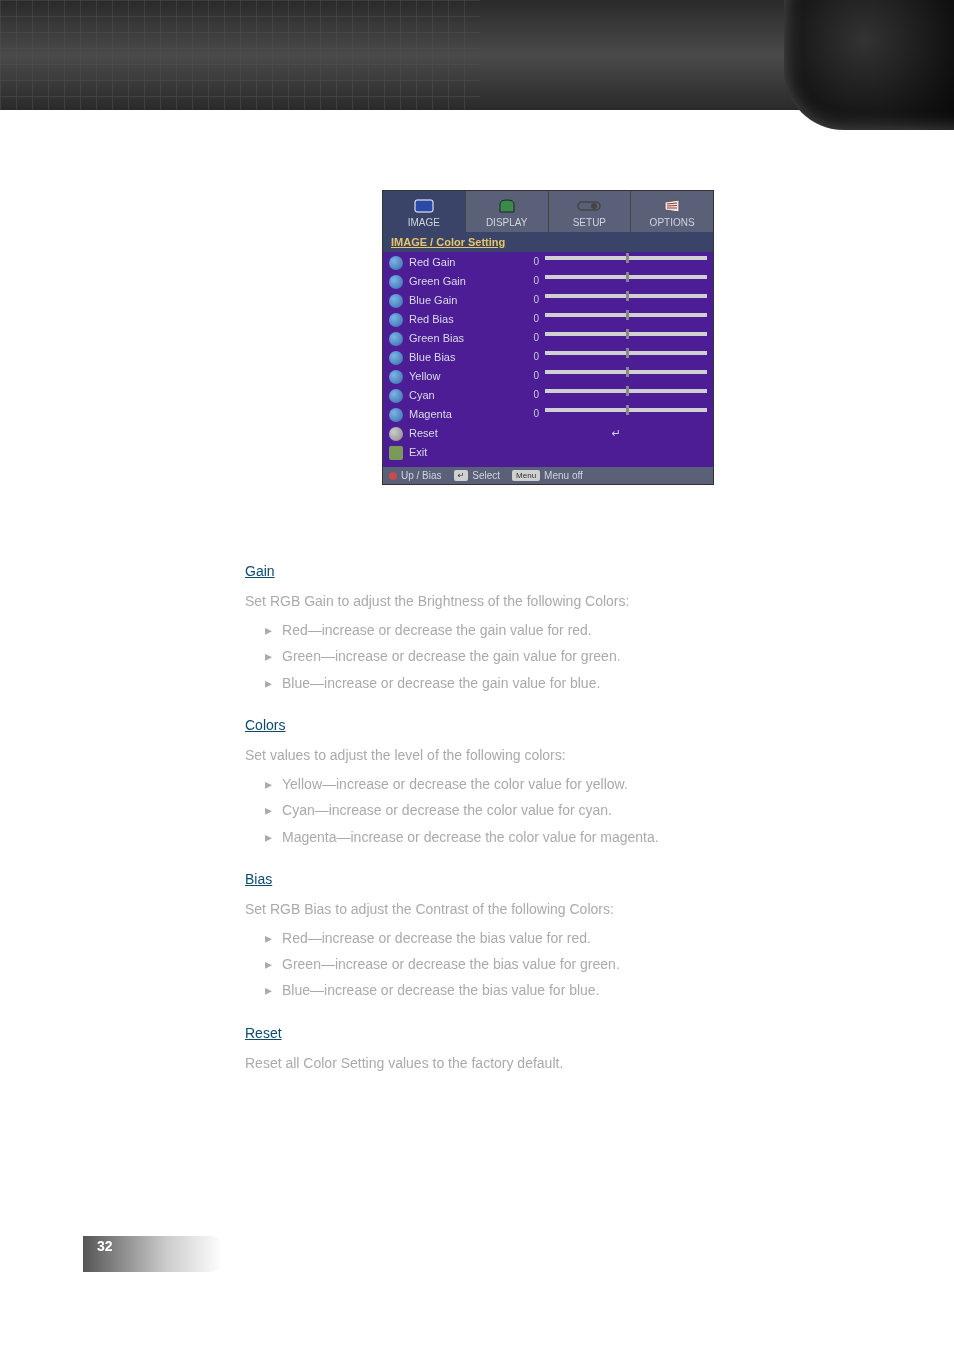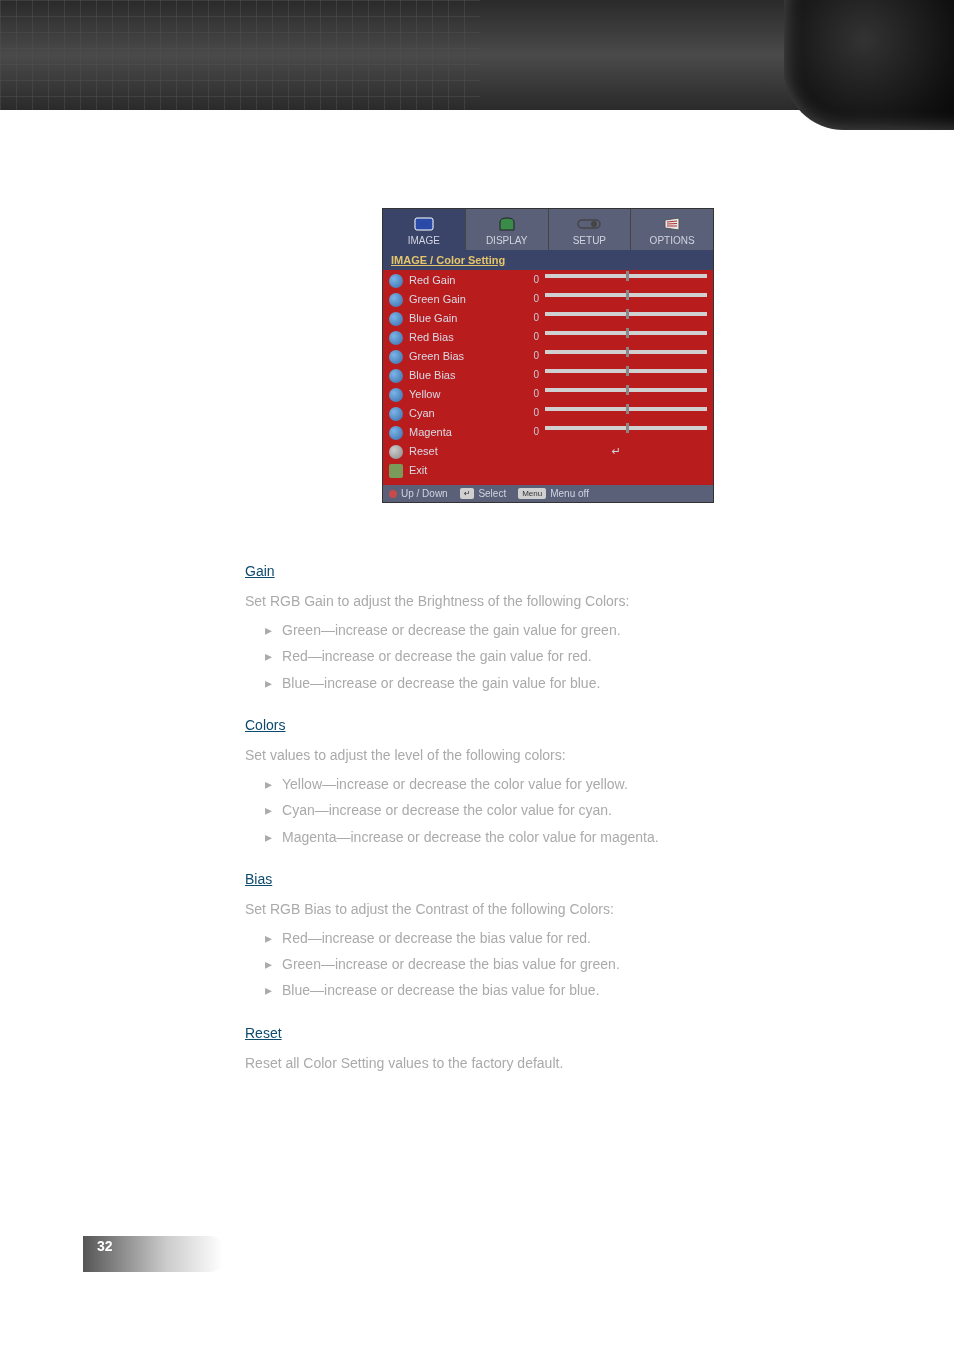--- a/index.html
+++ b/index.html
@@ -30,23 +30,23 @@
       position: absolute;
       top: -20px; right: -30px;
       width: 200px; height: 150px;
       background: radial-gradient(circle at 40% 40%, #333 0%, #111 60%, #000 100%);
       border-radius: 20px 0 0 60px;
       box-shadow: inset 0 0 20px rgba(255,255,255,0.3);
     }
     .osd {
       position: absolute;
       left: 382px;
-      top: 208px;
+      top: 190px;
       width: 332px;
-      background: #b91c1c;
+      background: #4c1d95;
       border: 1px solid #333;
       font-size: 11px;
       color: #d0d4e0;
     }
     .osd-tabs {
       display: flex;
       background: #5a6078;
     }
     .osd-tab {
       flex: 1;
@@ -269,40 +269,40 @@
       <div class="row-enter">↵</div>
     </div>
     <div class="osd-row">
       <div class="row-icon exit"></div>
       <div class="row-label">Exit</div>
     </div>
   </div>
   <div class="osd-footer">
     <div class="foot-item">
       <div class="foot-dot red"></div>
-      <span>Up / Down</span>
+      <span>Up / Bias</span>
     </div>
     <div class="foot-item">
       <span class="foot-key">↵</span>
       <span>Select</span>
     </div>
     <div class="foot-item">
       <span class="foot-key">Menu</span>
       <span>Menu off</span>
     </div>
   </div>
 </div>
 
 <div class="content">
   <div class="section">
     <h3>Gain</h3>
     <p>Set RGB Gain to adjust the Brightness of the following Colors:</p>
     <ul>
+      <li>Red—increase or decrease the gain value for red.</li>
       <li>Green—increase or decrease the gain value for green.</li>
-      <li>Red—increase or decrease the gain value for red.</li>
       <li>Blue—increase or decrease the gain value for blue.</li>
     </ul>
   </div>
   <div class="section">
     <h3>Colors</h3>
     <p>Set values to adjust the level of the following colors:</p>
     <ul>
       <li>Yellow—increase or decrease the color value for yellow.</li>
       <li>Cyan—increase or decrease the color value for cyan.</li>
       <li>Magenta—increase or decrease the color value for magenta.</li>

